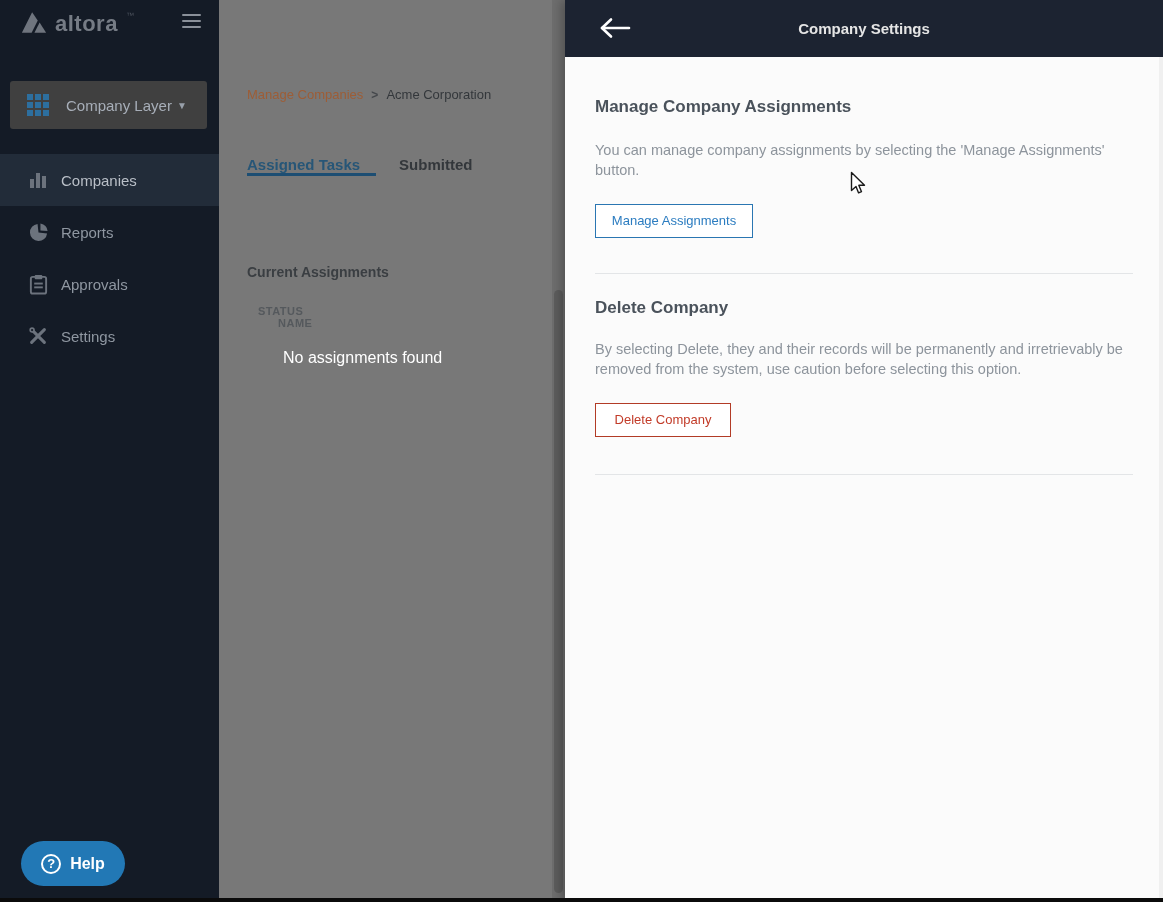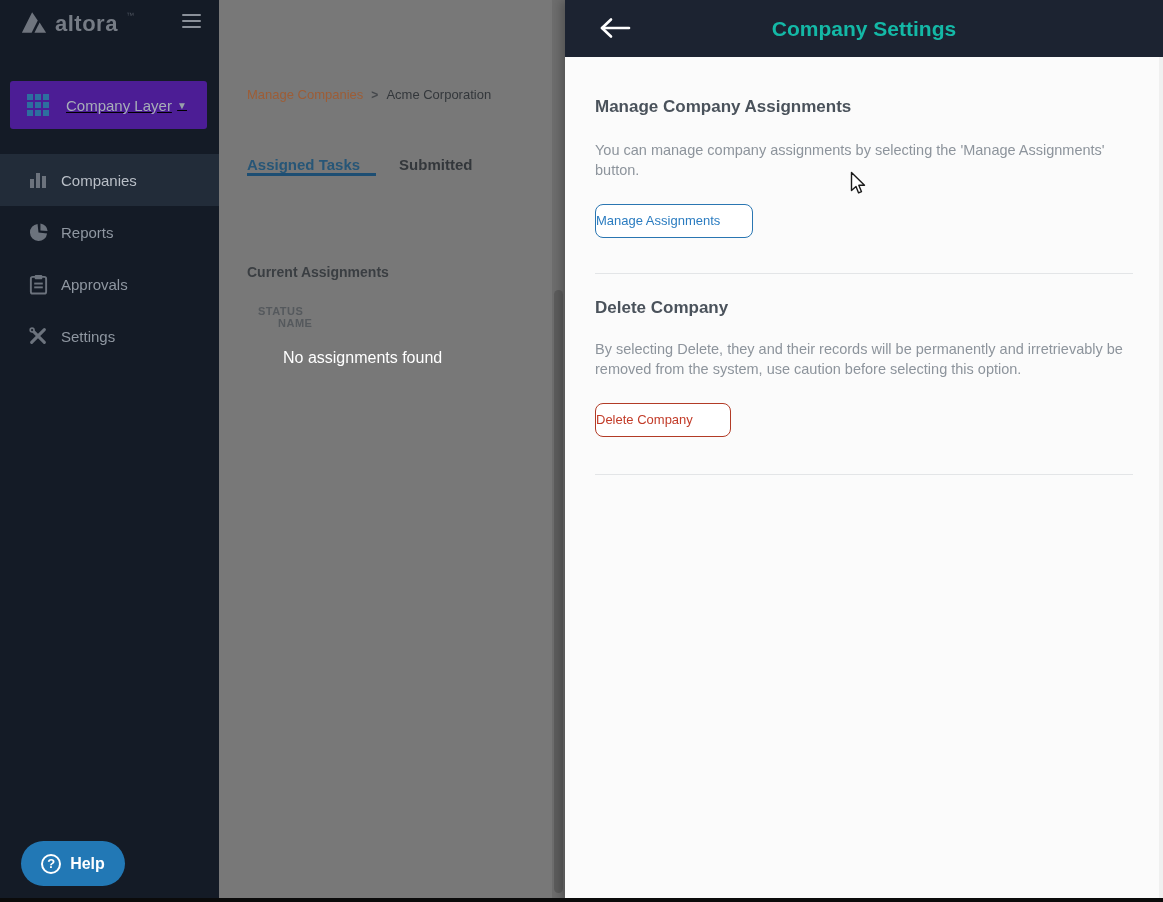--- a/index.html
+++ b/index.html
@@ -9,21 +9,21 @@
 
   
   .sidebar { position:absolute; left:0; top:0; width:219px; height:902px; background:#141b26; z-index:3; }
   .logo-row { position:absolute; left:0; top:0; width:219px; height:52px; }
   .logo { position:absolute; left:20px; top:8px; display:flex; align-items:center; gap:7px; }
   .logo-text { color:#767c85; font-size:22px; font-weight:bold; letter-spacing:0.5px; }
   .logo-tm { color:#4a515b; font-size:8px; vertical-align:top; position:relative; top:-8px; left:1px; }
   .hamburger { position:absolute; right:18px; top:14px; width:19px; height:16px; cursor:pointer; }
   .hamburger span { display:block; height:2px; background:#8a9099; margin-bottom:4px; border-radius:1px; }
 
-  .layer-select { position:absolute; left:10px; top:81px; width:197px; height:48px; background:#4c1d95; border-radius:3px; display:flex; align-items:center; cursor:pointer;text-decoration:underline; }
+  .layer-select { position:absolute; left:10px; top:81px; width:197px; height:48px; background:#404040; border-radius:3px; display:flex; align-items:center; cursor:pointer; }
   .grid-icon { display:grid; grid-template-columns:repeat(3,6px); grid-template-rows:repeat(3,6px); gap:2px; margin-left:17px; }
   .grid-icon i { background:#2d6f9f; display:block; }
   .layer-label { color:#a7aeb8; font-size:15px; margin-left:17px; flex:1; }
   .layer-caret { color:#98a0aa; font-size:10px; margin-right:20px; }
 
   .nav { position:absolute; left:0; top:154px; width:219px; }
   .nav-item { height:52px; display:flex; align-items:center; cursor:pointer; }
   .nav-item.active { background:#222c39; }
   .nav-item .nicon { width:24px; height:24px; margin-left:26px; display:flex; align-items:center; justify-content:center; }
   .nav-item .nlabel { color:#8f97a1; font-size:15px; margin-left:11px; }
@@ -50,28 +50,28 @@
   .mid-col-name { margin-left:20px; }
   .mid-empty { position:absolute; left:40px; top:349px; font-size:16px; color:#ffffff;margin-left:24px; }
 
   .mid-scroll-track { position:absolute; right:0; top:0; width:13px; height:898px; background:#6e6e6e; }
   .mid-scroll-thumb { position:absolute; right:2px; top:290px; width:9px; height:603px; background:#5d5d5d; border-radius:5px; }
 
   
   .panel { position:absolute; left:565px; top:0; width:598px; height:902px; background:#fbfbfb; z-index:4; box-shadow:-4px 0 10px rgba(0,0,0,0.25); }
   .panel-header { position:absolute; left:0; top:0; width:598px; height:57px; background:#1c2331; display:flex; align-items:center; }
   .back-btn { position:absolute; left:33px; top:14px; width:36px; height:28px; cursor:pointer; display:flex; align-items:center; }
-  .panel-title { width:100%; text-align:center; color:#14b8a6; font-size:21px; font-weight:600; }
+  .panel-title { width:100%; text-align:center; color:#e5e5e5; font-size:15px; font-weight:600; }
 
   .panel-body { position:absolute; left:0; top:57px; width:598px; padding:0 30px; }
   .section-heading { font-size:17px; font-weight:bold; color:#4a525b; }
   .section-desc { font-size:14.5px; color:#8d949c; line-height:20px; max-width:540px; }
   .h1a { margin-top:40px; }
   .p1a { margin-top:23px; }
-  .btn { display:inline-block; background:#ffffff; border-radius:8px; font-size:13px; text-align:left; cursor:pointer; padding:0; }
+  .btn { display:inline-block; background:#ffffff; border-radius:0; font-size:13px; text-align:center; cursor:pointer; padding:0; }
   .btn-primary { margin-top:24px; width:158px; height:34px; line-height:32px; border:1px solid #2a76b2; color:#2b7cc0; }
   .divider { border:none; border-top:1px solid #e3e5e7; margin-top:35px; }
   .h2a { margin-top:24px; }
   .p2a { margin-top:21px; }
   .btn-danger { margin-top:24px; width:136px; height:34px; line-height:32px; border:1px solid #b23b26; color:#c23b28; }
   .divider2 { margin-top:37px; }
 
   .panel-scroll { position:absolute; right:0; top:57px; width:4px; height:845px; background:#f0f0f0; }
 
   

